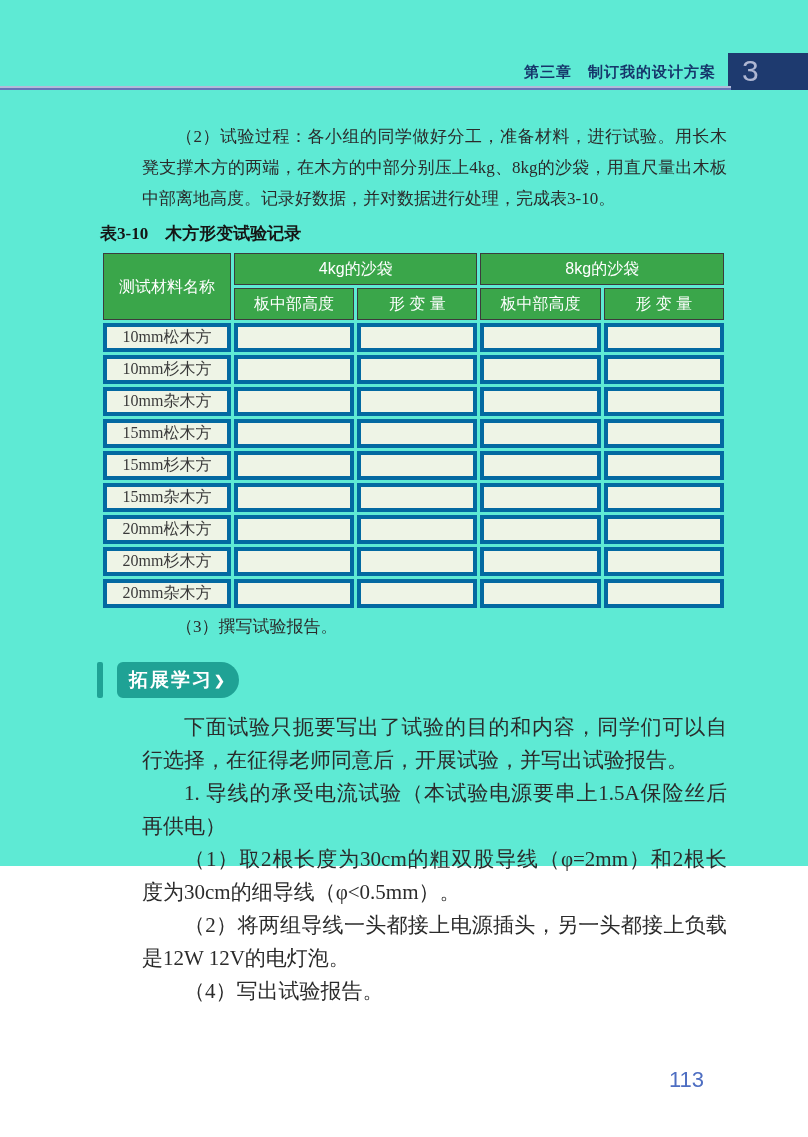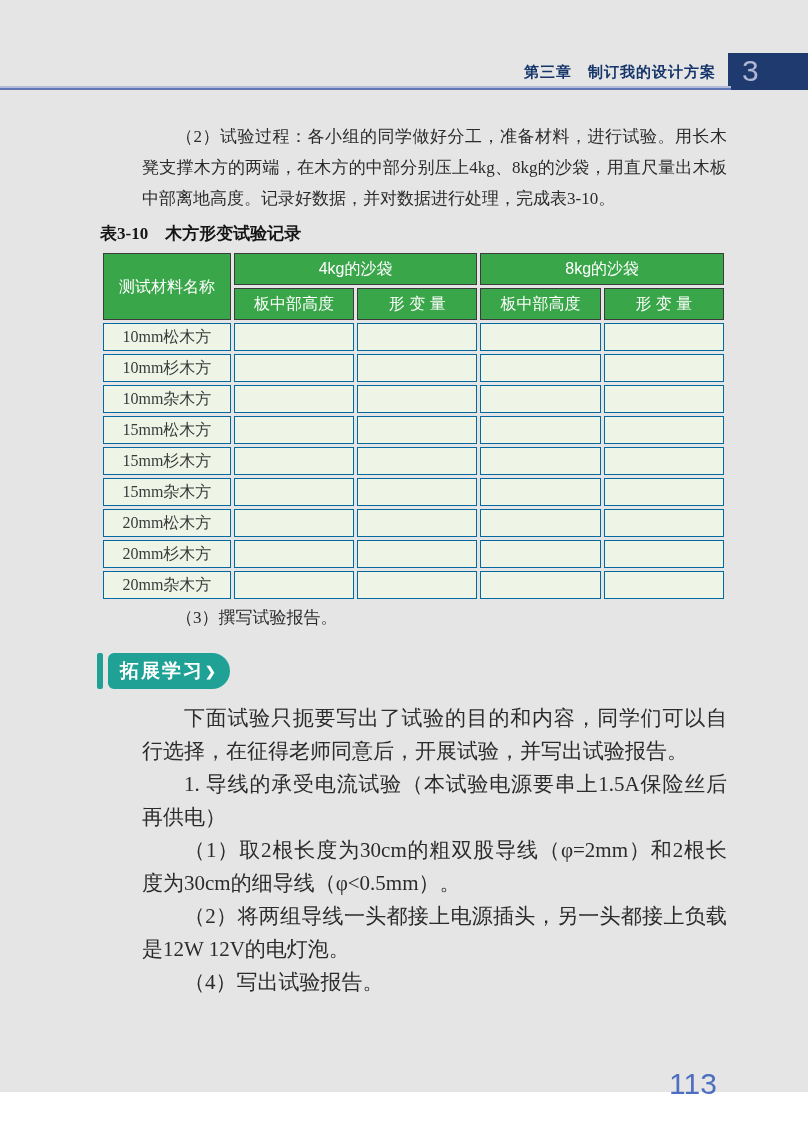--- a/index.html
+++ b/index.html
@@ -4,21 +4,21 @@
 <style>
   * { margin:0; padding:0; box-sizing:border-box; }
   html,body { background:#ffffff; }
   body {
     width:808px; height:1137px;
     font-family:"Liberation Serif", serif;
     color:#2b2b2b;
     position:relative;
     overflow:hidden;
   }
-  .page { position:relative; width:808px; height:1092px; background:#e5e5e5; }
+  .page { position:relative; width:808px; height:866px; background:#5eead4; }
 
   
   .header-rule {
     position:absolute; top:86px; left:0; width:731px; height:4px;
     background:linear-gradient(to bottom,#b2bbd9 0%,#b2bbd9 45%,#6376b6 45%,#6376b6 100%);
   }
   .chapter-title {
     position:absolute; top:63px; right:92px;
     font-family:"Liberation Sans", sans-serif;
     font-weight:bold; font-size:15px; color:#16366b; letter-spacing:1px;
@@ -47,48 +47,48 @@
   table.record {
     width:100%; border-collapse:separate; border-spacing:3px; margin-top:3px;
   }
   table.record th {
     background:#3aa64a; color:#ffffff;
     font-family:"Liberation Sans", sans-serif;
     font-size:16px; font-weight:normal;
     border:1px solid #3c3c3c; padding:3px 2px; line-height:24px;
   }
   table.record td {
-    background:#eef4e6; border:1px solid #0369a1;
+    background:#eef4e6; border:4px solid #0369a1;
     height:28px; text-align:center; font-size:16px; color:#3a3a3a;
   }
   .col-material { width:131px; }
   .col-data { width:124px; }
 
   .p-after-table { margin-top:19px; }
 
   
-  .ext-head { display:flex; align-items:stretch; gap:5px; margin-top:20px; margin-left:-3px; height:36px; }
+  .ext-head { display:flex; align-items:stretch; gap:14px; margin-top:20px; margin-left:-3px; height:36px; }
   .ext-bar { width:6px; background:#1fa295; border-radius:2px; }
   .ext-badge {
     background:#1fa295; color:#fff;
     font-family:"Liberation Sans", sans-serif; font-weight:bold;
     font-size:19px; letter-spacing:2px;
     padding:0 14px 0 12px; border-radius:6px 18px 18px 6px;
     display:flex; align-items:center;
   }
   .ext-arrow { font-size:13px; margin-left:1px; letter-spacing:0; }
 
   .ext-para { font-size:21px; line-height:33px; }
   .ext-intro { margin-top:13px; }
 
   
   .page-number {
     position:absolute; top:1067px; left:669px;
     font-family:"Liberation Sans", sans-serif;
-    font-size:30px; color:#4e6ec2;
+    font-size:22px; color:#4e6ec2;
   }
 </style>
 </head>
 <body>
 
 <div class="page">
 
   <div class="chapter-title">第三章　制订我的设计方案</div>
   <div class="chapter-tab">3</div>
   <div class="header-rule"></div>

